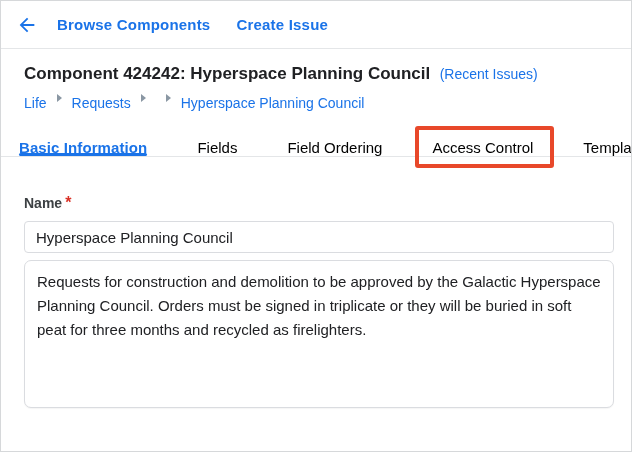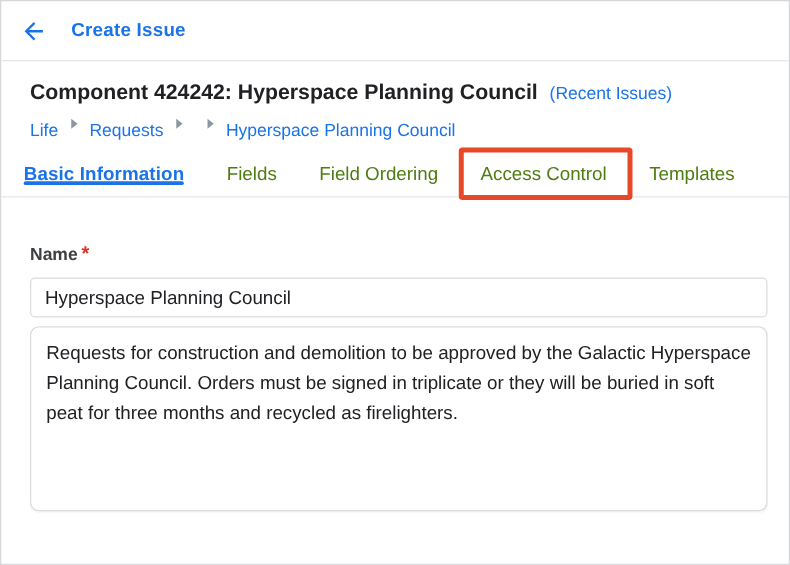--- a/index.html
+++ b/index.html
@@ -80,31 +80,31 @@
     border-top: 4px solid transparent;
     border-bottom: 4px solid transparent;
     margin: 0 10px;
   }
 
   
   .tabs {
     margin-top: 8px;
     height: 37px;
     display: flex;
-    align-items: center;
-    gap: 34px;
+    align-items: flex-end;
+    gap: 50px;
     padding-left: 18px;
     border-bottom: 1px solid #e4e6e8;
   }
   .tab {
     position: relative;
     display: flex;
     align-items: center;
     font-size: 15px;
-    color: #4d7c0f;
+    color: #000000;
     cursor: pointer;
     white-space: nowrap;
   }
   .tab.active { color: var(--accent); font-weight: 700; letter-spacing: .1px; }
   .tab.active::after {
     content: "";
     position: absolute;
     left: 0; right: 0; bottom: 0;
     height: 3px;
     border-radius: 2px;
@@ -171,20 +171,21 @@
 <div class="screen">
 
   <div class="header-bar">
     <button class="back-btn">
       <span style="display:flex;">
         <svg width="22" height="22" viewBox="0 0 24 24">
           <path fill="#1a73e8" d="M20 11H7.83l5.59-5.59L12 4l-8 8 8 8 1.41-1.41L7.83 13H20v-2z"></path>
         </svg>
       </span>
     </button>
+    <a class="header-link">Browse Components</a>
     <a class="header-link">Create Issue</a>
   </div>
 
   <div class="title-row">
     <h1 class="page-title">Component 424242: Hyperspace Planning Council</h1>
     <a class="recent-issues-link">(Recent Issues)</a>
   </div>
 
   <nav class="breadcrumb">
     <a class="crumb">Life</a>

